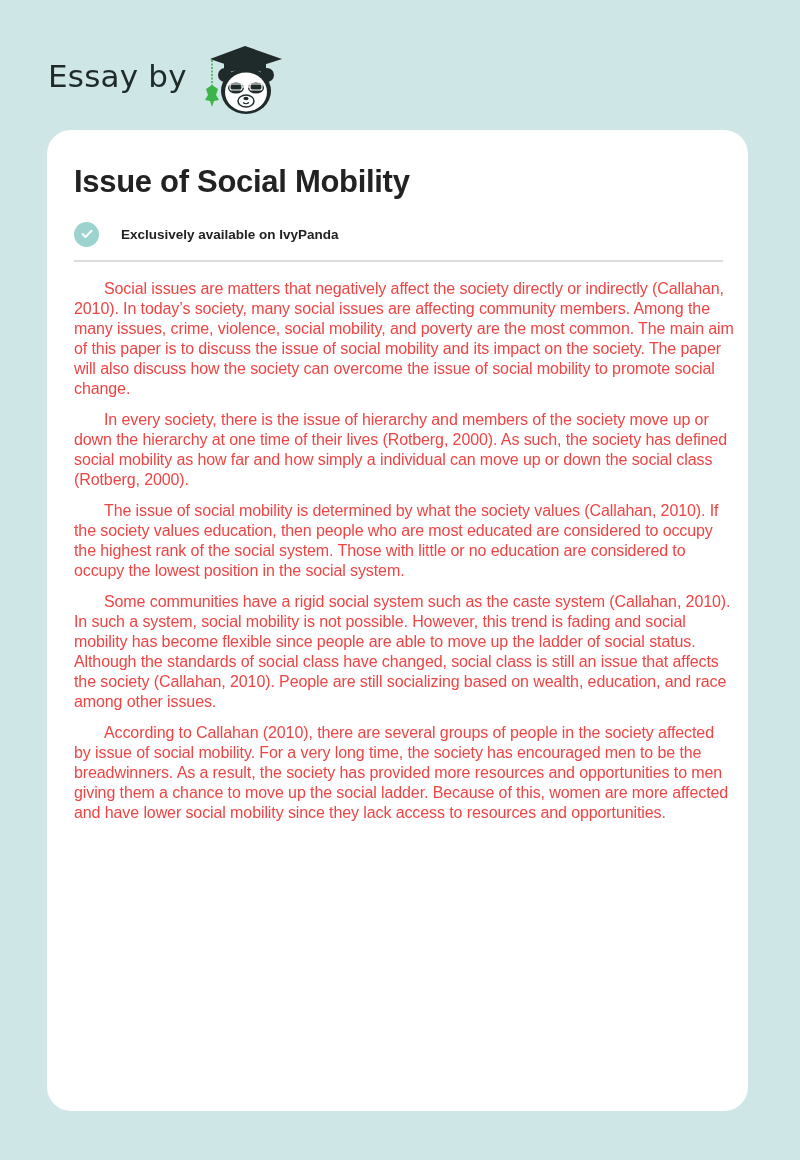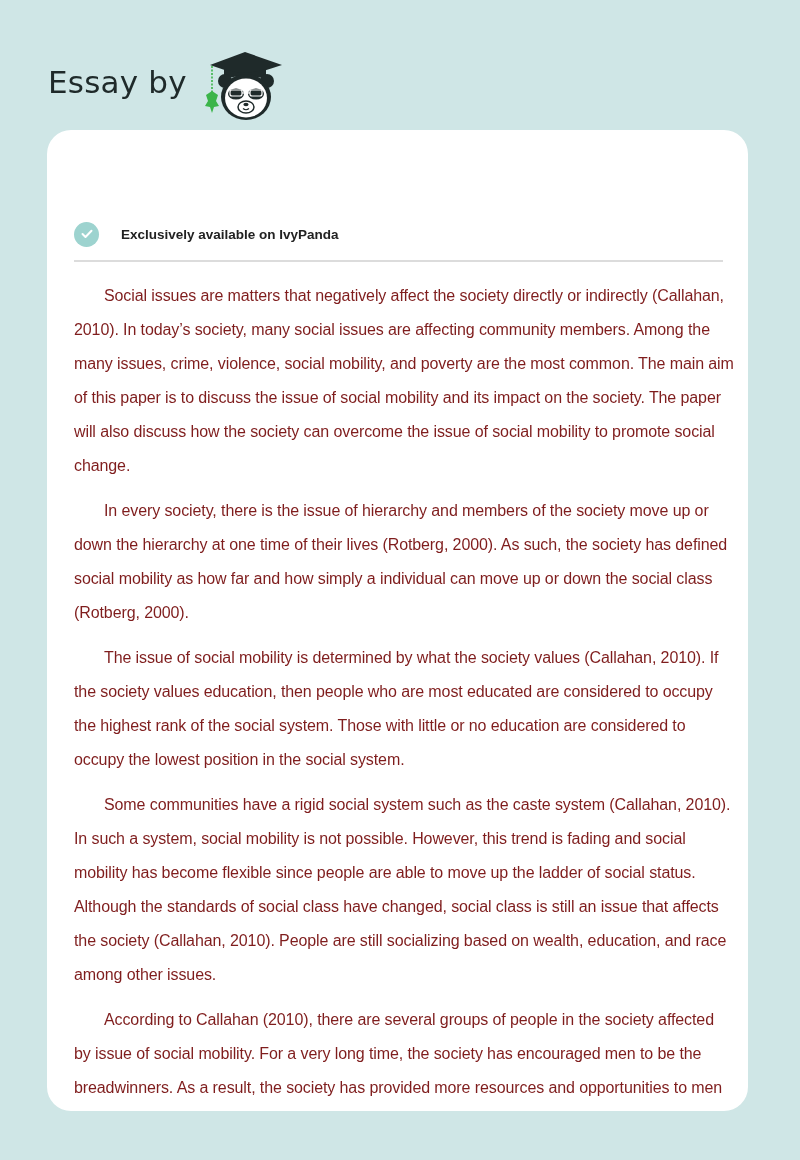--- a/index.html
+++ b/index.html
@@ -5,21 +5,21 @@
     * { box-sizing: border-box; margin: 0; padding: 0; }
     html, body {
       width: 800px;
       height: 1160px;
       background: #cfe6e6;
       overflow: hidden;
       font-family: "Liberation Sans", sans-serif;
     }
     .header {
       position: absolute;
-      left: 0; top: 14px;
+      left: 0; top: 8px;
       width: 800px; height: 130px;
     }
     .brand-prefix {
       position: absolute;
       left: 48px; top: 50px;
       font-family: "DejaVu Sans", sans-serif;
       font-size: 31px;
       color: #1f2a2a;
       letter-spacing: 0.2px;
     }
@@ -88,22 +88,22 @@
       background: #dcdcdc;
     }
     .body-text {
       position: absolute;
       left: 27px; top: 149px;
       width: 660px;
     }
     .body-text p {
       font-family: "Liberation Sans", sans-serif;
       font-size: 16px;
-      line-height: 34px;
-      color: #7f1d1d;
+      line-height: 20px;
+      color: #ef4444;
       text-indent: 30px;
       margin-bottom: 11px;
       letter-spacing: -0.1px;
     }
   </style>
 </head>
 <body>
 
 <div class="header">
   <span class="brand-prefix">Essay by</span>
@@ -129,20 +129,21 @@
     <line x1="42" y1="44" x2="50" y2="44" stroke="#ffffff" stroke-width="1.2"></line>
 
     <ellipse cx="46" cy="58" rx="8" ry="6" fill="#ffffff" stroke="#1f2a2a" stroke-width="1.5"></ellipse>
     <ellipse cx="46" cy="55.5" rx="2.6" ry="1.7" fill="#1f2a2a"></ellipse>
     <path d="M43,59.5 Q46,62 49,59.5" fill="none" stroke="#1f2a2a" stroke-width="1.2"></path>
   </svg>
 
 </div>
 
 <div class="card">
+  <h1 class="title">Issue of Social Mobility</h1>
 
   <div class="badge-row">
     <span class="check-icon">
       <svg width="12" height="10" viewBox="0 0 12 10">
         <path d="M1.5,5 L4.5,8 L10.5,1.8" fill="none" stroke="#ffffff" stroke-width="2" stroke-linecap="round" stroke-linejoin="round"></path>
       </svg>
     </span>
     <span class="badge-text">Exclusively available on IvyPanda</span>
   </div>
 

